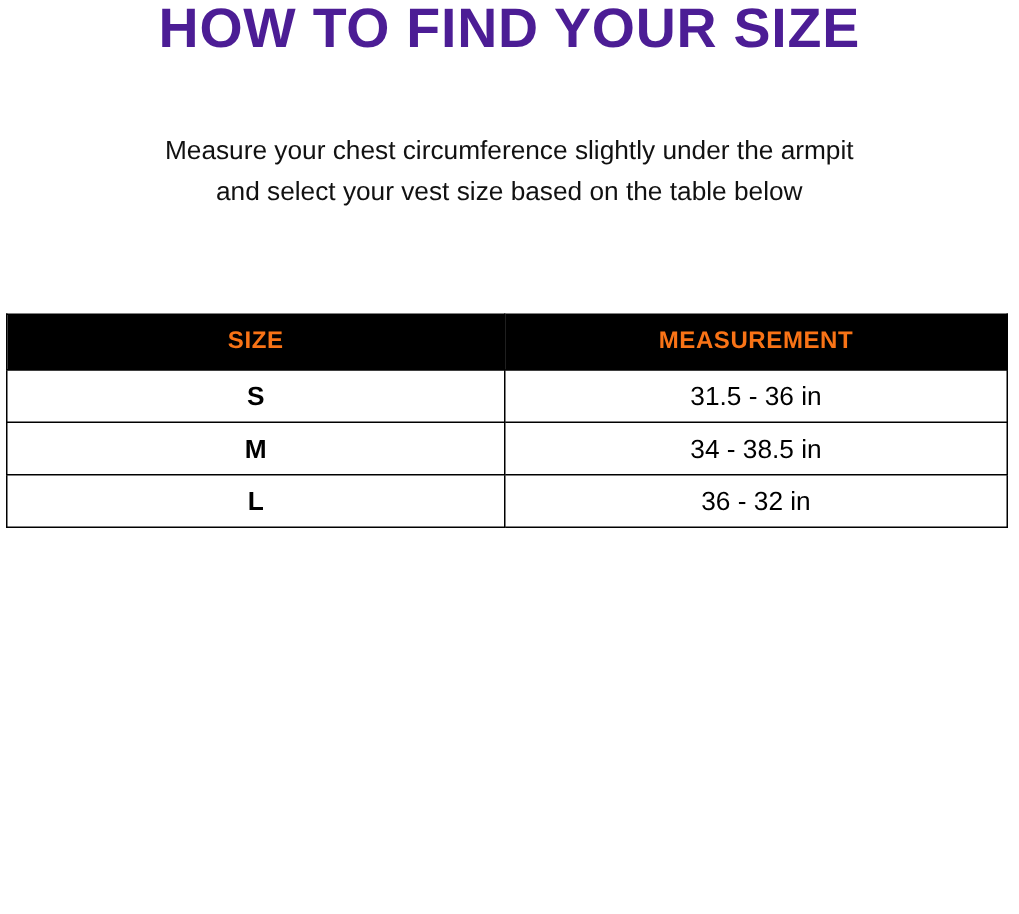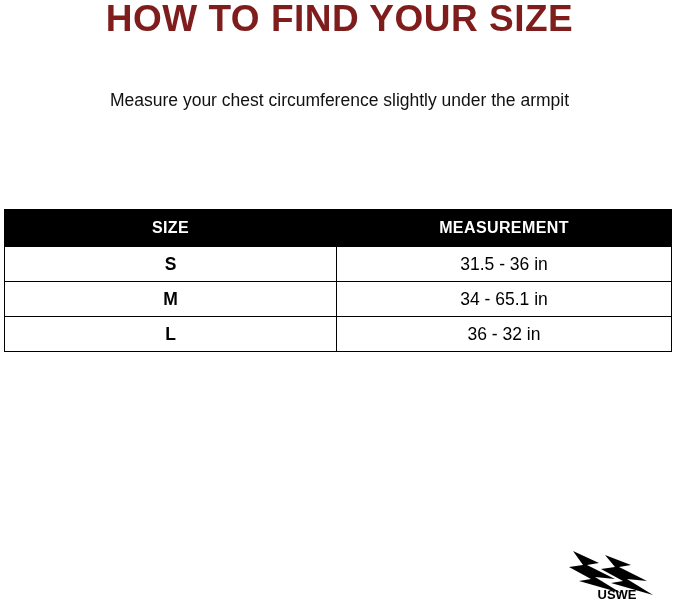--- a/index.html
+++ b/index.html
@@ -22,21 +22,21 @@
     box-sizing: border-box;
   }
   .title {
     text-align: center;
     font-size: 37px;
     font-weight: bold;
     letter-spacing: 0.5px;
     line-height: 1.05;
     margin: 0;
     padding-top: 0px;
-    color: #7f1d1d;
+    color: #4c1d95;
   }
   .subtitle {
     text-align: center;
     font-size: 17.5px;
     line-height: 1.55;
     margin: 0;
     padding-top: 48px;
     color: #111111;
     font-weight: 400;
   }
@@ -58,21 +58,21 @@
   table.size-table td {
     border: 1px solid #000000;
     text-align: center;
     font-size: 17px;
     height: 34px;
     padding: 0;
     vertical-align: middle;
   }
   table.size-table thead th {
     background: #000000;
-    color: #ffffff;
+    color: #f97316;
     font-weight: bold;
     font-size: 16px;
     letter-spacing: 0.4px;
     height: 36px;
     border: 1px solid #000000;
   }
   table.size-table tbody td.size-cell {
     font-weight: bold;
     font-size: 17.5px;
   }
@@ -95,20 +95,21 @@
 </style>
 </head>
 <body>
 
 <div class="page">
 
   <h1 class="title">HOW TO FIND YOUR SIZE</h1>
 
   <p class="subtitle">
     <span class="line">Measure your chest circumference slightly under the armpit</span>
+    <span class="line">and select your vest size based on the table below</span>
   </p>
 
   <div class="table-wrap">
     <table class="size-table">
       <colgroup>
         <col class="col-size">
         <col class="col-measure">
       </colgroup>
       <thead>
         <tr>
@@ -116,31 +117,24 @@
           <th>MEASUREMENT</th>
         </tr>
       </thead>
       <tbody>
         <tr>
           <td class="size-cell">S</td>
           <td class="measure-cell">31.5 - 36 in</td>
         </tr>
         <tr>
           <td class="size-cell">M</td>
-          <td class="measure-cell">34 - 65.1 in</td>
+          <td class="measure-cell">34 - 38.5 in</td>
         </tr>
         <tr>
           <td class="size-cell">L</td>
           <td class="measure-cell">36 - 32 in</td>
         </tr>
       </tbody>
     </table>
   </div>
 
-  <div class="logo">
-    <svg width="96" height="52" viewBox="0 0 96 52" xmlns="http://www.w3.org/2000/svg" aria-hidden="true">
-      <path d="M4 2 L30 14 L18 16 L46 30 L26 28 L52 44 L10 32 L22 30 L0 18 L14 16 Z" fill="#000000"></path>
-      <path d="M36 6 L62 16 L50 18 L78 32 L58 30 L84 46 L42 34 L54 32 L32 20 L46 18 Z" fill="#000000"></path>
-      <text x="48" y="50" font-family="'Liberation Sans', sans-serif" font-size="13" font-weight="bold" fill="#000000" text-anchor="middle">USWE</text>
-    </svg>
-  </div>
 
 </div>
 
 </body></html>

